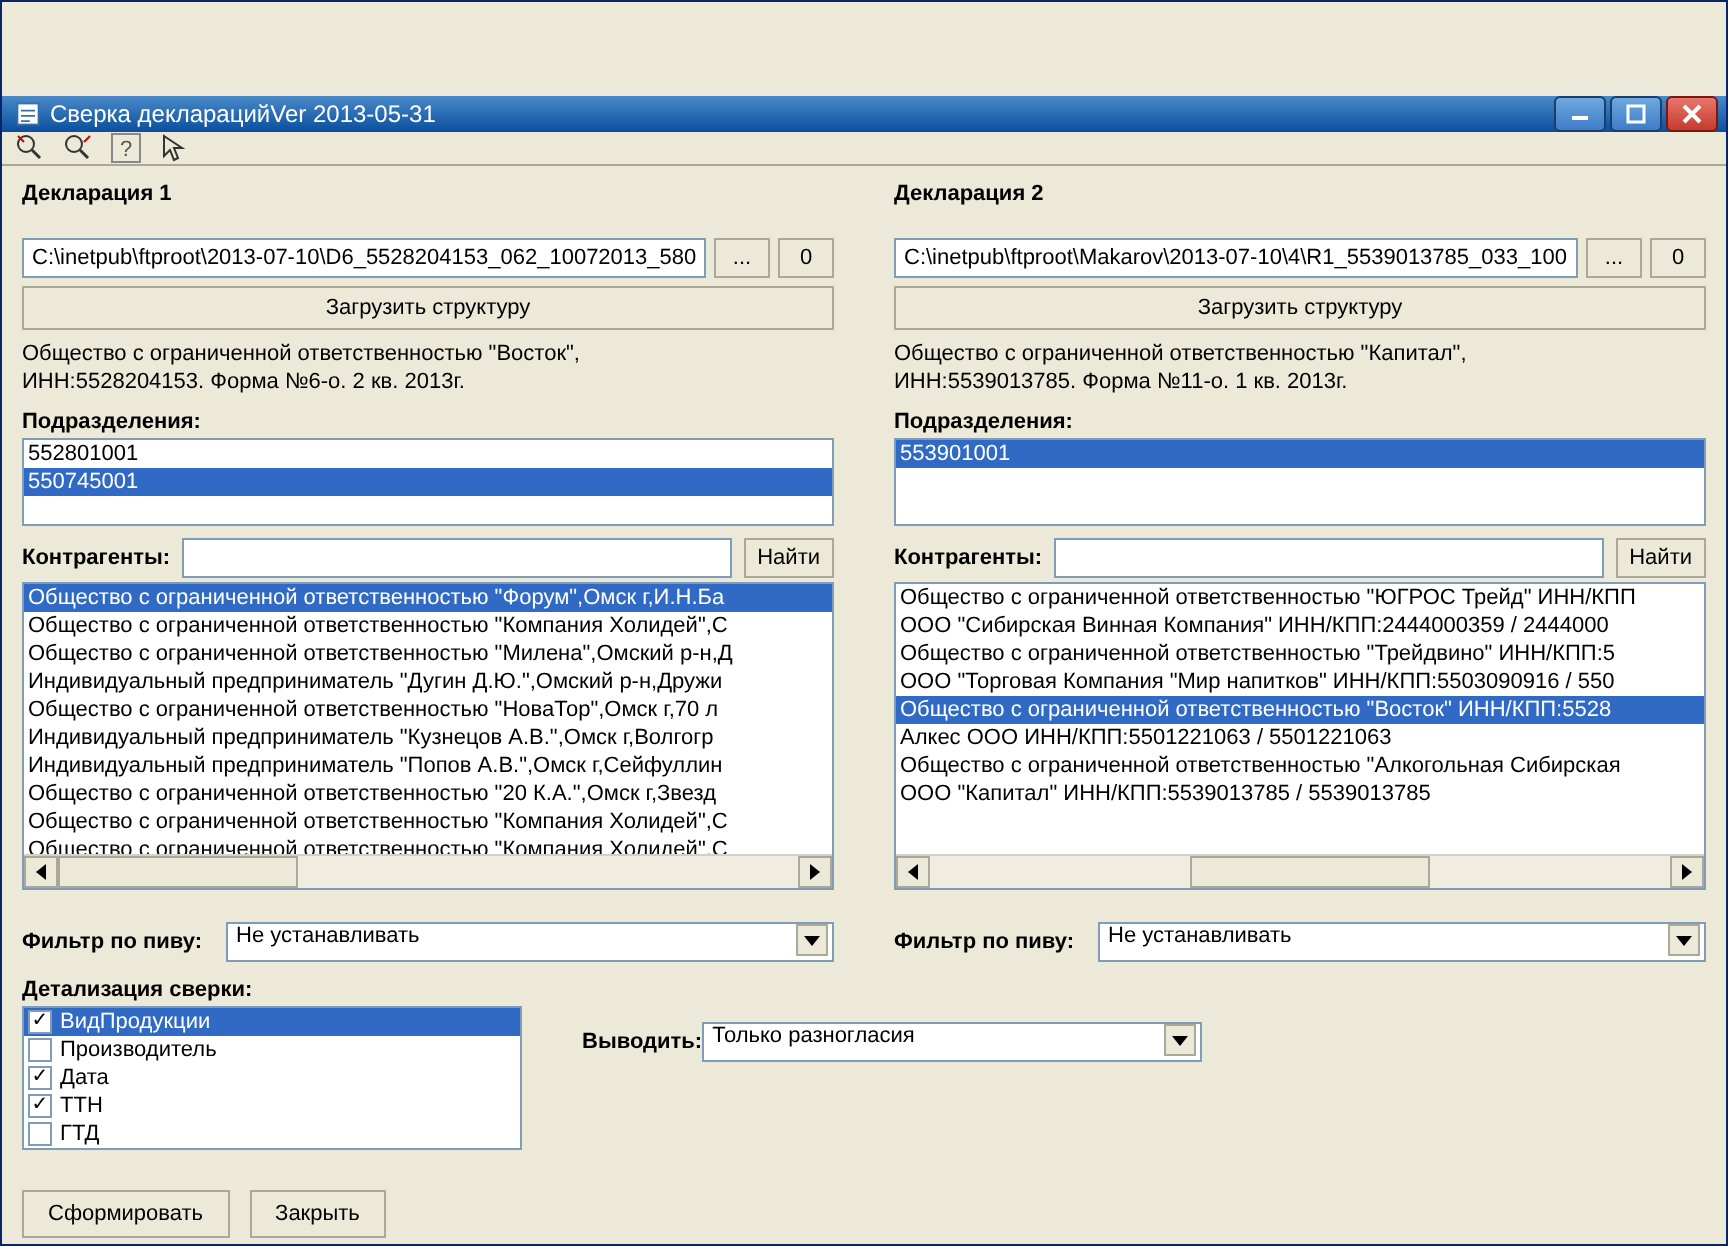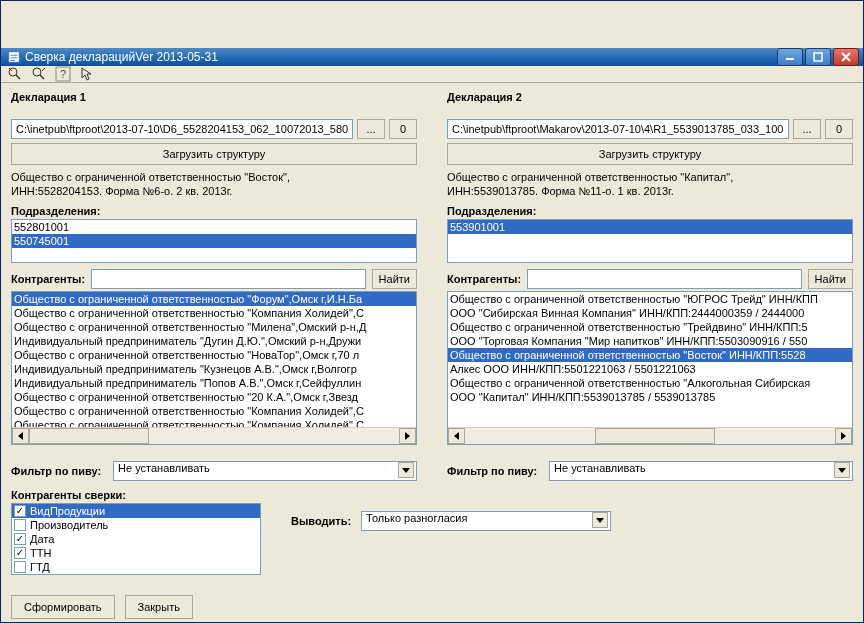--- a/index.html
+++ b/index.html
@@ -267,21 +267,20 @@
   .checkbox.checked::after {
     content: "✓";
     font-size: 10px;
     line-height: 10px;
     color: #000;
   }
   .citem.selected .checkbox.checked::after { color: #000; }
   .output-row {
     display: flex;
     align-items: center;
-    gap: 10px;
     margin-top: 8px;
   }
   .output-combo-wrap { width: 250px; }
   .action-row {
     display: flex;
     gap: 10px;
     margin-top: 20px;
   }
   .action-btn {
     height: 24px;
@@ -478,21 +477,21 @@
         <span class="label">Фильтр по пиву:</span>
         <div class="combo">
           <span>Не устанавливать</span>
           <div class="arrow-btn">
               <span class="triangle-down"></span>
             </div>
         </div>
       </div>
     </div>
 
-    <div class="detail-label">Контрагенты сверки:</div>
+    <div class="detail-label">Детализация сверки:</div>
     <div class="bottom-row">
       <div class="checklist" id="detaillist">
           <div class="citem selected">
             <span class="checkbox checked"></span>
             <span>ВидПродукции</span>
           </div>
           <div class="citem">
             <span class="checkbox"></span>
             <span>Производитель</span>
           </div>

